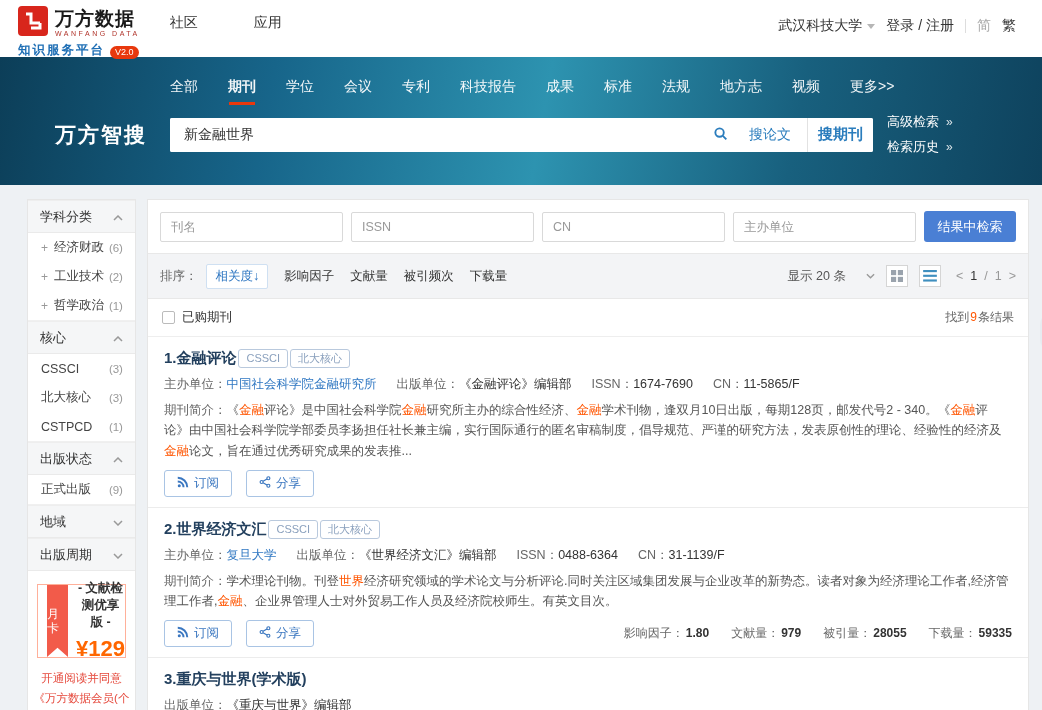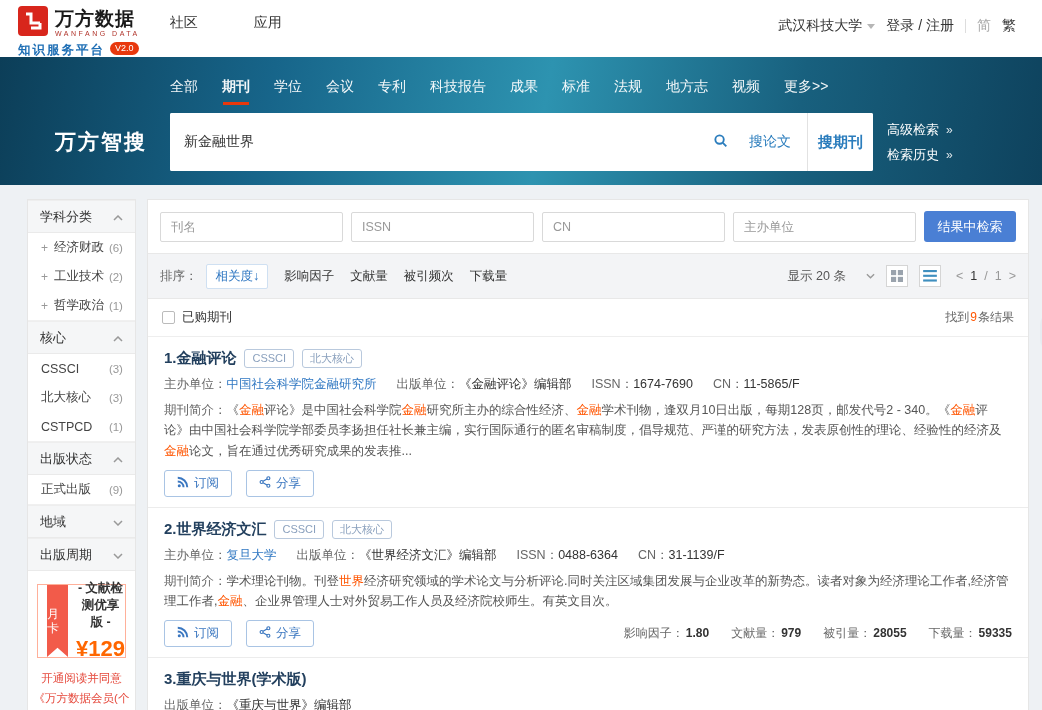--- a/index.html
+++ b/index.html
@@ -12,39 +12,39 @@
   a{text-decoration:none;color:inherit;cursor:pointer;}
   button{cursor:pointer;font-family:inherit;}
 
   
   .top{height:57px;background:#fff;display:flex;align-items:flex-start;padding:6px 26px 0 18px;}
   .logo-block{display:flex;flex-direction:column;}
   .logo-row{display:flex;align-items:center;gap:7px;}
   .logo-text{display:flex;flex-direction:column;line-height:1;}
   .brand{font-size:19px;font-weight:bold;color:#1a1a1a;letter-spacing:1px;}
   .brand-en{font-size:7px;color:#b0332a;letter-spacing:2.5px;margin-top:2px;}
-  .logo-sub{display:flex;align-items:flex-start;gap:5px;margin-top:3px;}
+  .logo-sub{display:flex;align-items:flex-end;gap:5px;margin-top:3px;}
   .sub{color:#1f6fb5;font-weight:bold;font-size:12.5px;letter-spacing:2px;}
   .ver{background:var(--accent-red);color:#fff;font-size:9px;border-radius:7px;padding:1px 5px;line-height:11px;}
   .top-nav{margin-left:30px;margin-top:8px;display:flex;gap:56px;font-size:14px;color:#333;}
   .top-right{margin-left:auto;margin-top:11px;display:flex;align-items:center;gap:11px;font-size:14px;color:#333;}
   .caret{display:inline-block;width:0;height:0;border-left:4px solid transparent;border-right:4px solid transparent;border-top:5px solid #b6b6b6;margin-left:5px;vertical-align:middle;}
   .vd{width:1px;height:14px;background:#ddd;}
   .lang.dim{color:#a8a8a8;}
 
   
   .banner{height:128px;padding-left:55px;
     background:linear-gradient(100deg,#0c3e58 0%,#17658a 26%,#2d93b0 52%,#18607e 76%,#0e425d 100%);}
-  .tabs-row{display:flex;gap:24px;padding-top:21px;margin-left:115px;}
+  .tabs-row{display:flex;gap:30px;padding-top:21px;margin-left:115px;}
   .tab{color:rgba(255,255,255,.95);font-size:14px;position:relative;padding-bottom:9px;}
   .tab.active{font-weight:bold;}
   .tab.active::after{content:"";position:absolute;left:50%;transform:translateX(-50%);bottom:0;width:26px;height:3px;background:var(--accent-red);}
   .search-row{display:flex;align-items:center;margin-top:8px;}
   .brand-zhisou{width:115px;color:#fff;font-size:21px;font-weight:bold;letter-spacing:2px;}
-  .search-bar{display:flex;width:703px;height:58px;background:#fff;border-radius:2px;overflow:hidden;}
+  .search-bar{display:flex;width:703px;height:34px;background:#fff;border-radius:2px;overflow:hidden;}
   .search-input{flex:1;border:none;outline:none;padding:0 14px;font-size:14px;color:#333;background:#fff;}
   .search-papers{display:flex;align-items:center;gap:21px;background:#fff;border:none;color:#2b7dbd;font-size:14px;padding:0 16px;}
   .search-journals{width:66px;background:#fff;border:none;border-left:1px solid #e2e2e2;color:#2b7dbd;font-size:15px;font-weight:bold;}
   .adv-col{margin-left:14px;display:flex;flex-direction:column;gap:7px;color:#fff;font-size:13px;}
   .adv-col a{display:flex;align-items:center;gap:7px;}
   .dbl{opacity:.85;font-size:12px;letter-spacing:-1px;}
 
   
   .content{display:flex;align-items:flex-start;gap:11px;padding:14px 12px 0 27px;}
 
@@ -76,21 +76,21 @@
   .disp{display:flex;align-items:center;gap:20px;cursor:pointer;}
   .view-box{width:22px;height:22px;border:1px solid #d5d5d5;background:#fff;display:flex;align-items:center;justify-content:center;cursor:pointer;}
   .pager{display:flex;gap:7px;align-items:center;color:#999;margin-left:4px;}
   .pager .cur{color:#333;}
   .purchased-row{display:flex;align-items:center;padding:10px 14px;border-bottom:1px solid #eee;font-size:12.5px;color:#333;}
   .cb{width:13px;height:13px;border:1px solid #bbb;background:#fff;margin-right:7px;border-radius:2px;}
   .found{margin-left:auto;color:#666;font-size:12px;}
   .found b{color:var(--hl-orange);font-weight:normal;margin:0 1px;}
 
   .result{padding:12px 16px 10px;border-bottom:1px solid #ececec;}
-  .r-title{margin:0;font-size:15px;font-weight:bold;color:#23405e;display:flex;align-items:center;gap:8px;}
+  .r-title{margin:0;font-size:15px;font-weight:bold;color:#23405e;display:flex;align-items:center;gap:2px;}
   .badge{font-size:11px;font-weight:normal;color:#8aa0bd;border:1px solid #b9c9dd;border-radius:3px;padding:1px 7px;line-height:15px;background:#fff;}
   .r-meta{margin-top:8px;font-size:12.5px;color:#333;display:flex;gap:20px;flex-wrap:wrap;}
   .ml{color:#666;}
   .mv.link{color:var(--link-blue);}
   .r-intro{margin:7px 0 0;font-size:12.5px;color:#555;line-height:1.62;}
   .hl{color:var(--hl-orange);font-style:normal;}
   .r-actions{margin-top:9px;display:flex;align-items:center;gap:14px;}
   .rbtn{display:flex;align-items:center;gap:5px;background:#fff;border:1px solid #a9c4e4;color:#3b77c0;border-radius:3px;padding:4px 12px;font-size:12.5px;}
   .r-stats{margin-left:auto;display:flex;gap:22px;font-size:12px;color:#666;align-items:center;}
   .r-stats b{color:#333;margin-left:2px;font-weight:bold;}

